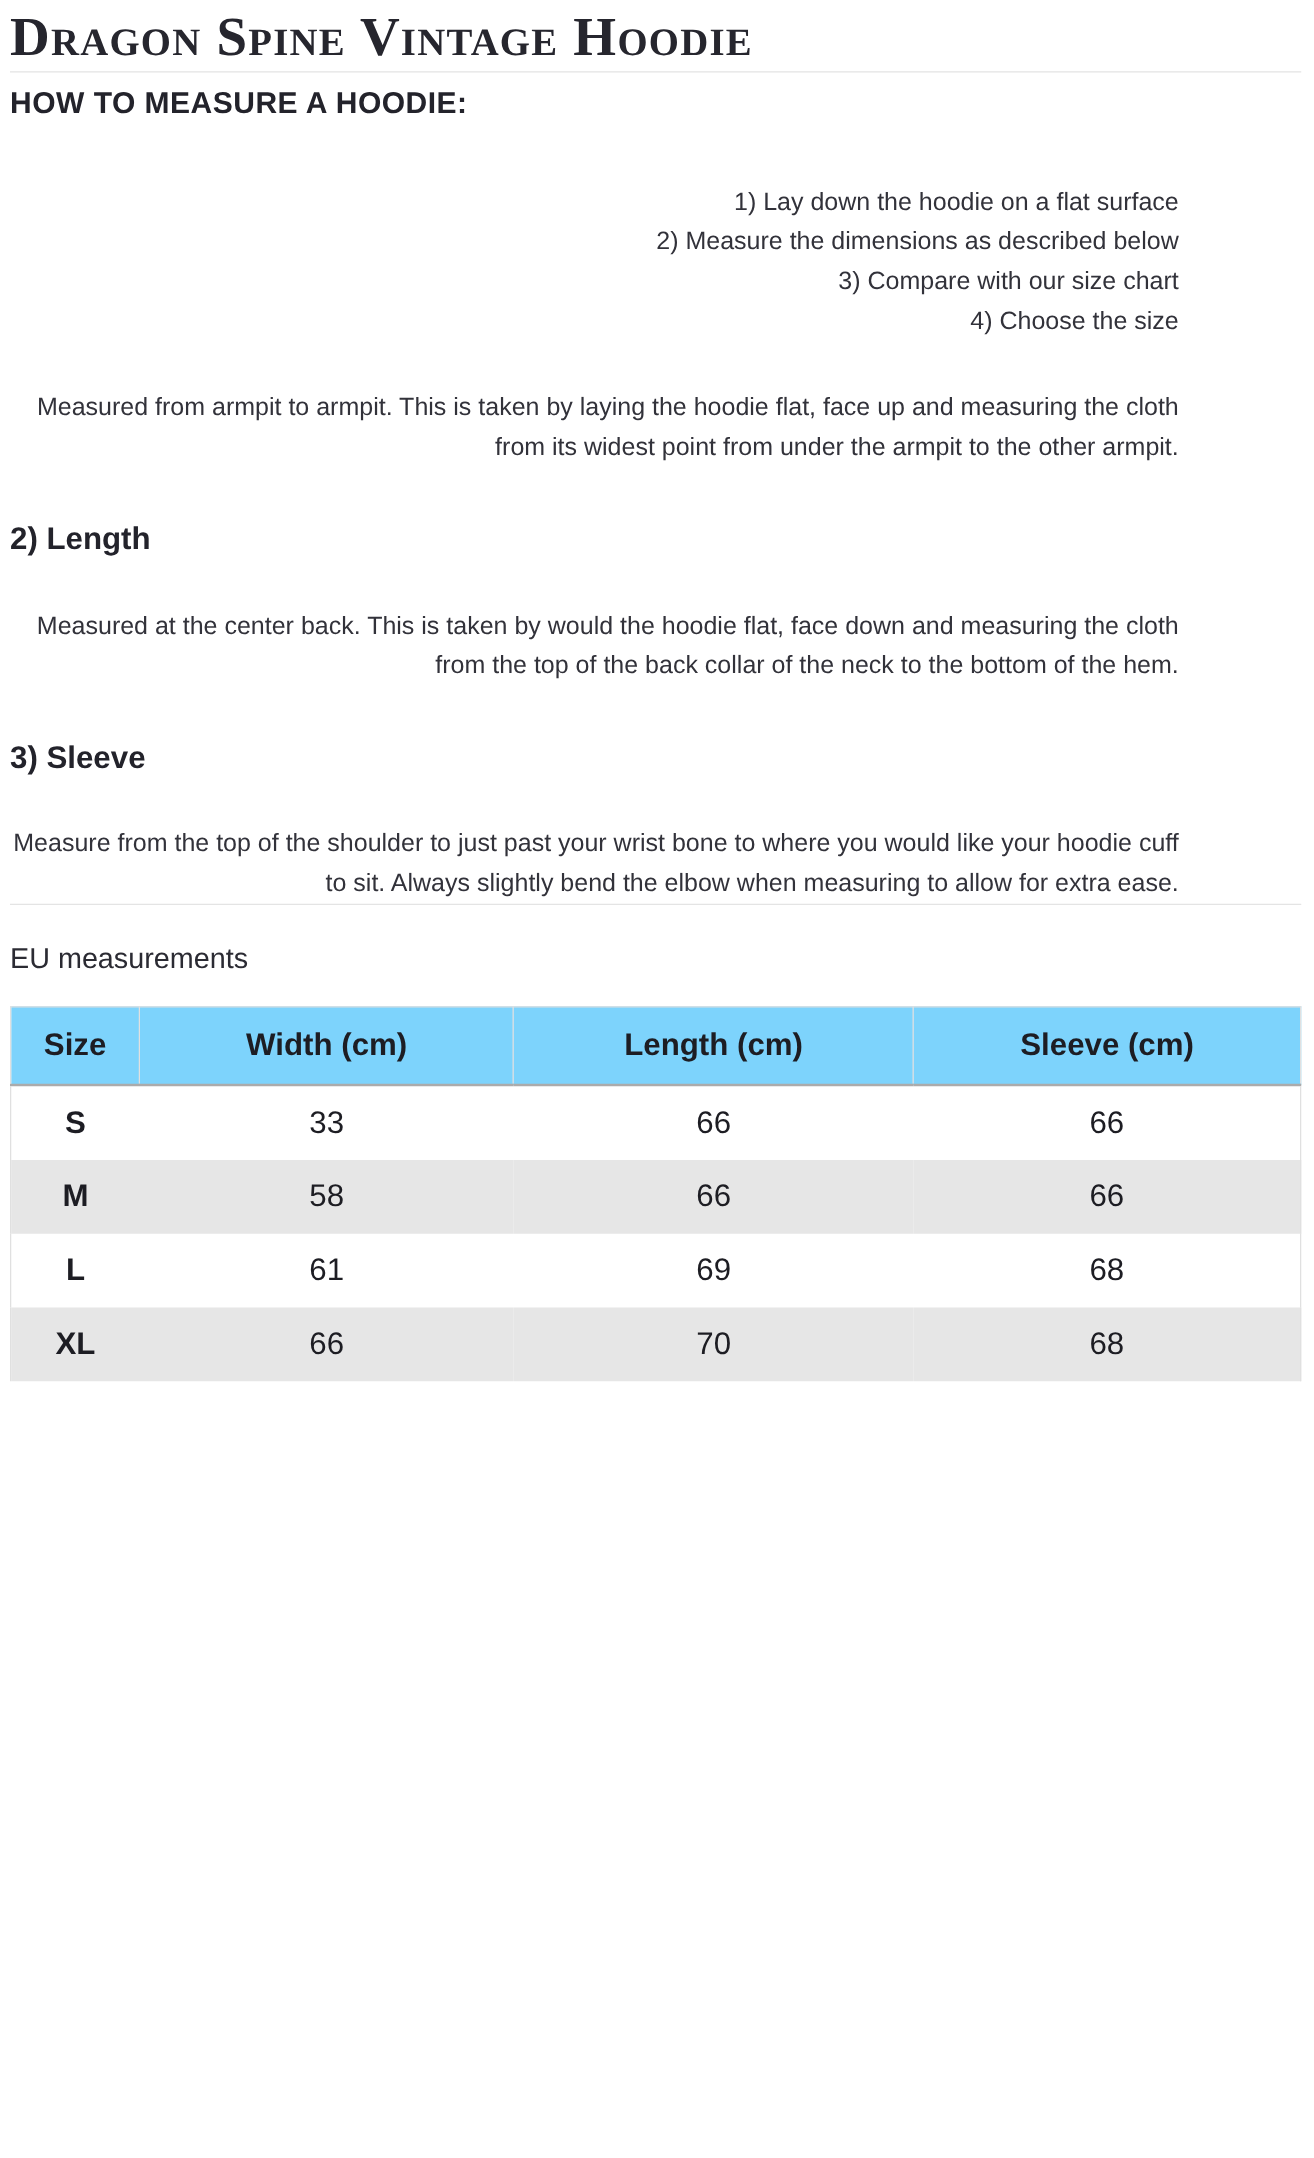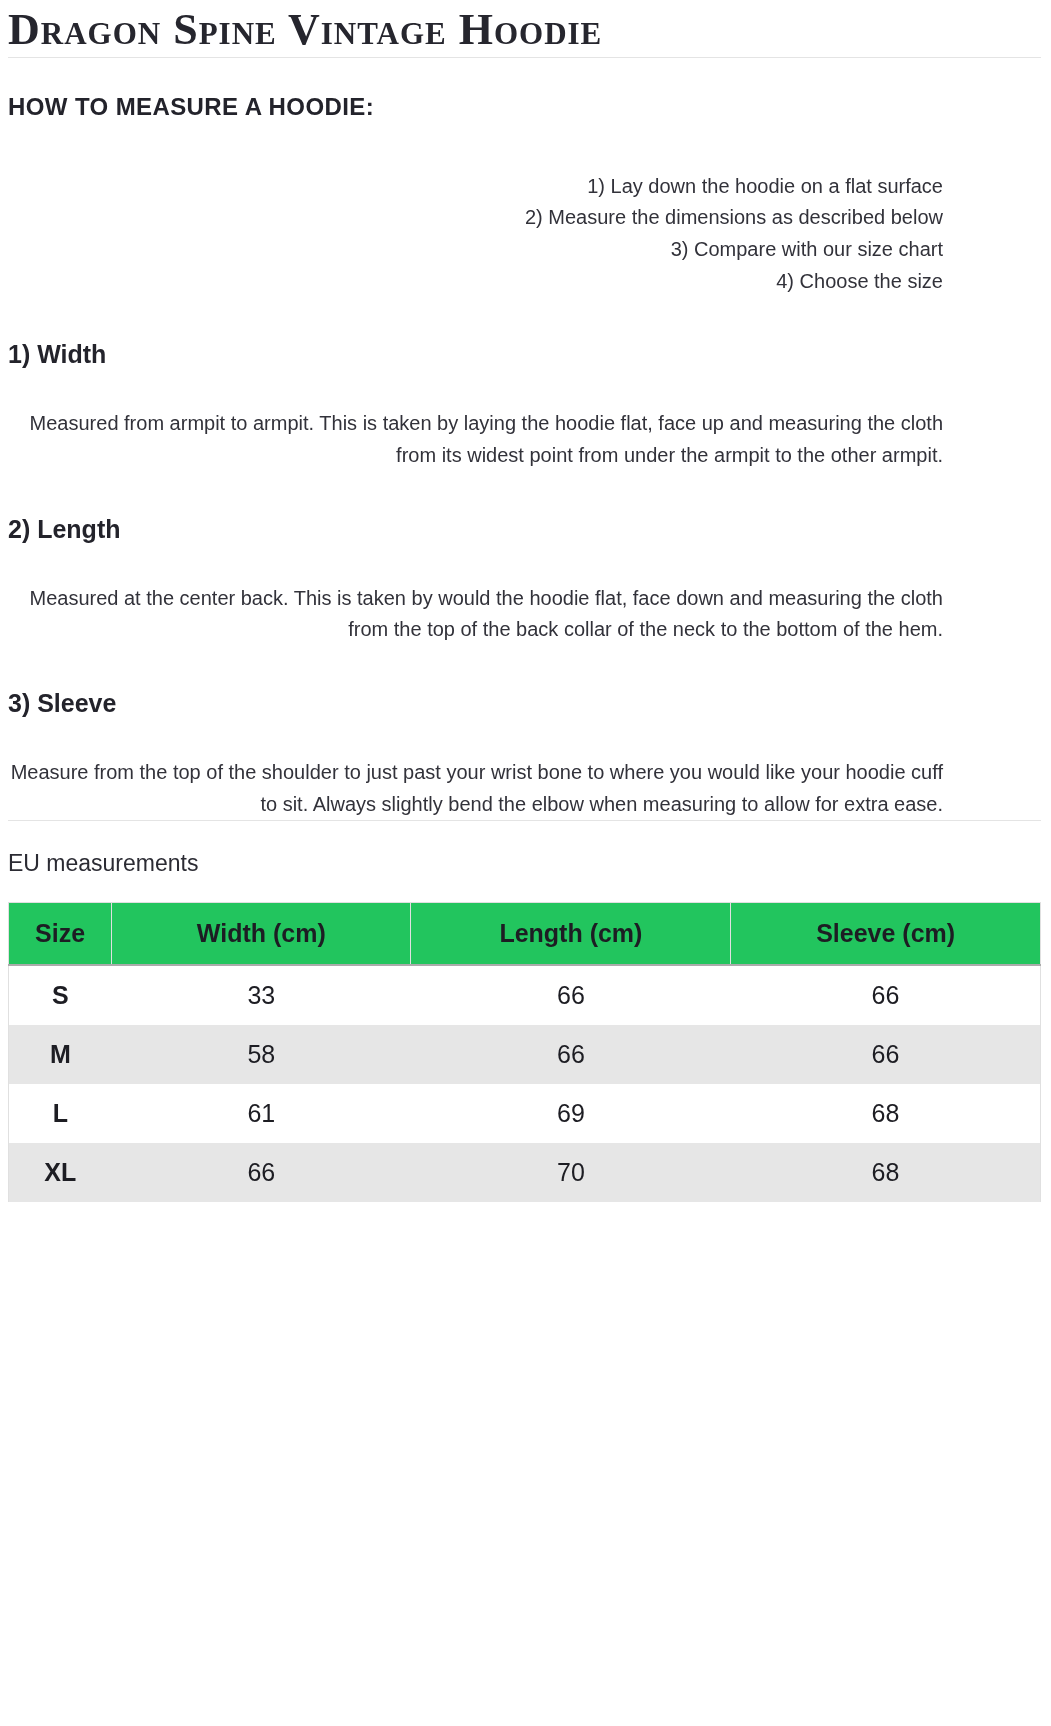--- a/index.html
+++ b/index.html
@@ -33,21 +33,21 @@
     margin: 0;
   }
   .divider-top { margin-top: 100px; }
   .divider-mid { margin-top: 34px; }
 
   .howto-heading {
     font-size: 24px;
     font-weight: 700;
     letter-spacing: 0.4px;
     color: #23232b;
-    margin: 35px 0 0 0;
+    margin: 11px 0 0 0;
   }
   .copy {
     font-size: 20px;
     line-height: 1.58;
     color: #32323a;
     max-width: 935px;
     text-align: right;
   }
   .steps {
     margin: 50px 0 0 0;
@@ -77,21 +77,21 @@
     width: 100%;
     margin-top: 24px;
     border-collapse: collapse;
     font-size: 25px;
     color: #1d1d23;
   }
   table.size-chart th {
     font-weight: 700;
     text-align: center;
     padding: 16px 10px;
-    background: #22c55e;
+    background: #7dd3fc;
     border: 1px solid #e0e0e0;
     border-bottom: 2px solid #ababab;
   }
   table.size-chart td {
     text-align: center;
     padding: 15px 10px;
     border: none;
   }
   table.size-chart td:first-child { border-left: 1px solid #e0e0e0; font-weight: 700; }
   table.size-chart td:last-child { border-right: 1px solid #e0e0e0; }
@@ -112,21 +112,20 @@
 
   <h3 class="howto-heading">HOW TO MEASURE A HOODIE:</h3>
 
   <div class="copy steps">
     <span class="step-line">1) Lay down the hoodie on a flat surface</span>
     <span class="step-line">2) Measure the dimensions as described below</span>
     <span class="step-line">3) Compare with our size chart</span>
     <span class="step-line">4) Choose the size</span>
   </div>
 
-  <h4 class="section-heading">1) Width</h4>
   <p class="copy section-body">Measured from armpit to armpit. This is taken by laying the hoodie flat, face up and measuring the cloth from its widest point from under the armpit to the other armpit.</p>
 
   <h4 class="section-heading">2) Length</h4>
   <p class="copy section-body">Measured at the center back. This is taken by would the hoodie flat, face down and measuring the cloth from the top of the back collar of the neck to the bottom of the hem.</p>
 
   <h4 class="section-heading">3) Sleeve</h4>
   <p class="copy section-body">Measure from the top of the shoulder to just past your wrist bone to where you would like your hoodie cuff to sit. Always slightly bend the elbow when measuring to allow for extra ease.</p>
 
   <hr class="divider divider-mid">
 

